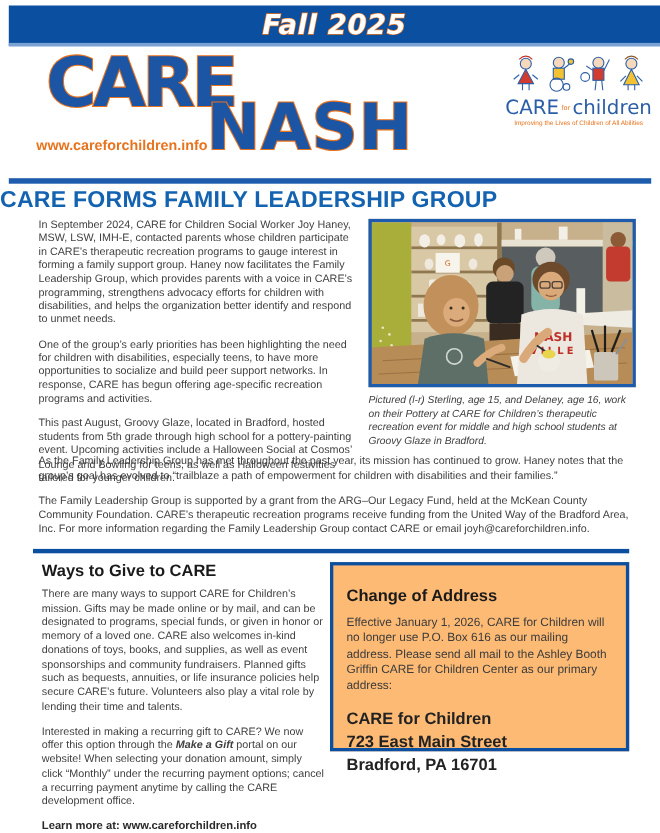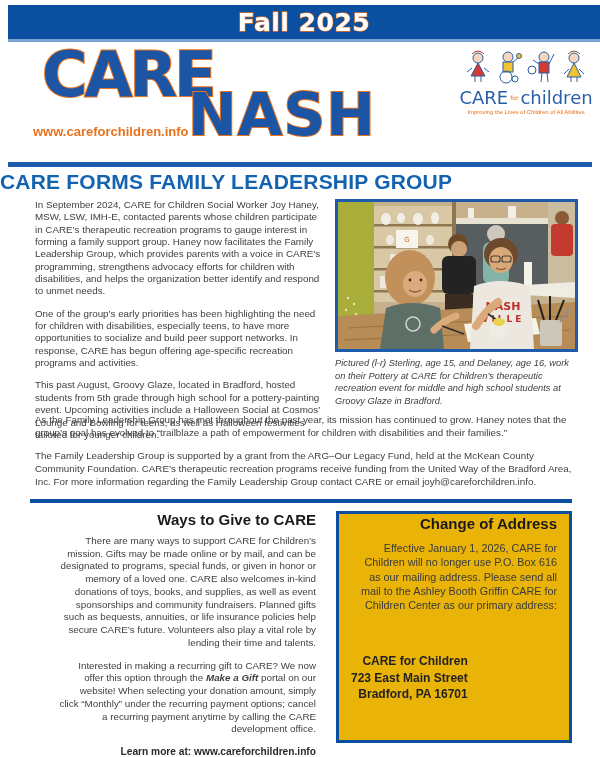--- a/index.html
+++ b/index.html
@@ -3,21 +3,21 @@
 <meta charset="utf-8">
 <style>
   html,body{margin:0;padding:0;background:#ffffff;}
   .page{position:relative;width:600px;height:757px;background:#ffffff;overflow:hidden;
         font-family:"Liberation Sans",sans-serif;color:#3f3f3f;}
 
   
   .banner{position:absolute;top:5px;left:8px;right:0;height:34px;background:#0b4fa0;
           border-bottom:3px solid #7aa3d4;display:flex;align-items:center;justify-content:center;}
   .banner-title{font-family:"DejaVu Sans",sans-serif;font-weight:bold;font-size:25px;color:#ffffff;
-          -webkit-text-stroke:1.3px #e8731e;paint-order:stroke fill;letter-spacing:0.5px;}
+          -webkit-text-stroke:1.3px #e8731e;paint-order:stroke fill;letter-spacing:0.5px;font-style:italic;}
 
   
   .masthead{position:absolute;top:42px;left:0;right:0;height:118px;}
   .brand-care{position:absolute;left:42px;top:2px;font-family:"DejaVu Sans",sans-serif;font-weight:bold;
           font-size:62px;line-height:1;color:#1d55a5;-webkit-text-stroke:2px #e8731e;paint-order:stroke fill;
           letter-spacing:-3px;}
   .brand-fc{position:absolute;left:243px;top:16px;font-family:"DejaVu Sans",sans-serif;font-weight:bold;
           font-size:28px;color:#1d55a5;letter-spacing:-1px;}
   .brand-news{position:absolute;left:188px;top:44px;font-family:"DejaVu Sans",sans-serif;font-weight:bold;
           font-size:58px;line-height:1;color:#1d55a5;-webkit-text-stroke:2px #e8731e;paint-order:stroke fill;
@@ -44,32 +44,32 @@
   .story-left p{margin:0 0 10px 0;}
   .photo-wrap{width:243px;}
   .photo-frame{width:237px;height:147px;border:3px solid #1d5cad;overflow:hidden;background:#c7b08c;}
   .photo-frame svg{display:block;}
   .caption{font-size:9.3px;font-style:italic;line-height:1.35;margin-top:5px;color:#414042;}
 
   .fullgrafs{position:absolute;top:414px;left:35px;right:25px;font-size:9.8px;line-height:1.3;}
   .fullgrafs p{margin:0 0 11px 0;}
 
   
-  .bottom{position:absolute;top:511px;left:58px;right:28px;display:flex;gap:20px;text-align:right;}
+  .bottom{position:absolute;top:511px;left:38px;right:28px;display:flex;gap:4px;}
   .give-col{width:258px;}
   .give-heading{font-size:15px;font-weight:bold;color:#1a1a1a;margin:0 0 7px 0;}
   .give-col p{font-size:9.8px;line-height:1.3;margin:0 0 10px 0;}
   .emph{font-weight:bold;font-style:italic;}
   .learn-more{font-weight:bold;font-size:10.2px;color:#2a2a2a;cursor:pointer;}
 
-  .address-box{flex:1;border:3px solid #0b4fa0;padding:1px 12px;height:232px;box-sizing:border-box;background:#eab308;}
+  .address-box{flex:1;border:3px solid #0b4fa0;padding:19px 12px;height:172px;box-sizing:border-box;background:#fdba74;}
   .address-heading{font-size:15px;font-weight:bold;color:#1a1a1a;margin:0 0 9px 0;}
   .address-body{font-size:10.8px;line-height:1.33;margin:0 0 12px 0;color:#3b3b3b;}
   .address-row{display:flex;justify-content:space-between;align-items:flex-start;}
-  .address-lines{font-weight:bold;font-size:12px;line-height:1.4;color:#222222;margin-top:28px;}
+  .address-lines{font-weight:bold;font-size:15px;line-height:1.4;color:#222222;}
 </style>
 </head>
 <body>
 
 <div class="page">
 
   <div class="banner">
     <span class="banner-title">Fall 2025</span>
   </div>
 

